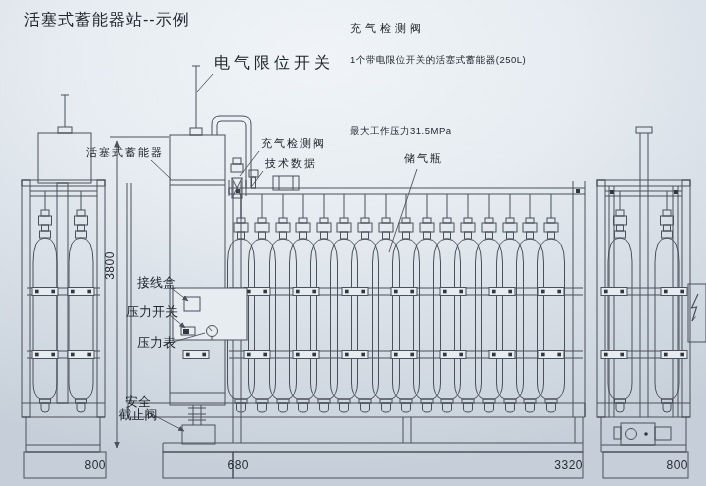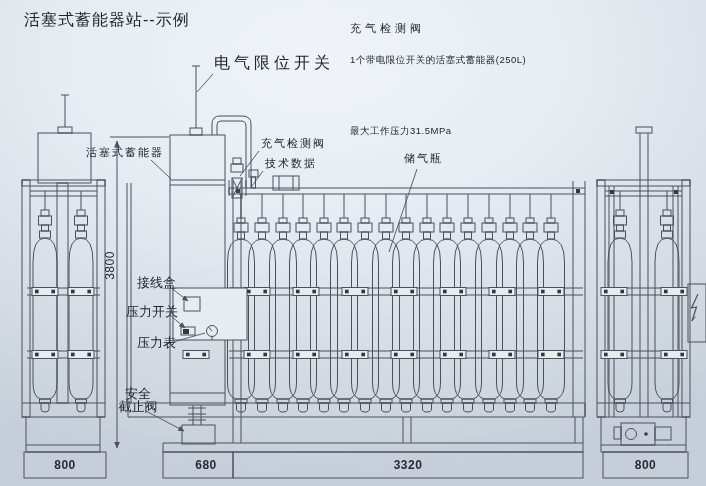--- a/index.html
+++ b/index.html
@@ -10,23 +10,23 @@
     font-family:"Liberation Sans",sans-serif;
   }
   svg.draw{position:absolute;left:0;top:0;}
   .label{position:absolute;font-size:13px;color:#20262c;white-space:nowrap;line-height:13px;}
   .title{font-size:16px;letter-spacing:1px;text-align:right;}
   .heading{font-size:11px;letter-spacing:4px;}
   .titem{font-size:9.5px;letter-spacing:0.5px;}
   .callout{font-size:11px;letter-spacing:2px;}
   .callout-big{font-size:16px;letter-spacing:4px;}
   .dim{font-size:12px;letter-spacing:0.5px;color:#272c32;}
-  .dimbox{position:absolute;text-align:center;font-weight:bold;}
+  .dimbox{position:absolute;text-align:right;}
   .vdim{position:absolute;width:44px;text-align:center;transform:rotate(-90deg);}
-  .two-line{width:50px;text-align:center;}
+  .two-line{width:50px;text-align:center;margin-top:8px;}
 </style>
 </head>
 <body>
 
 <div id="canvas">
 
   <svg class="draw" viewBox="0 0 706 486" width="706" height="486">
     <defs>
       <marker id="arr" markerWidth="9" markerHeight="9" refX="6.5" refY="3" orient="auto-start-reverse">
         <path d="M0,0 L7,3 L0,6 Z" fill="#4b515a" stroke="none"></path>

